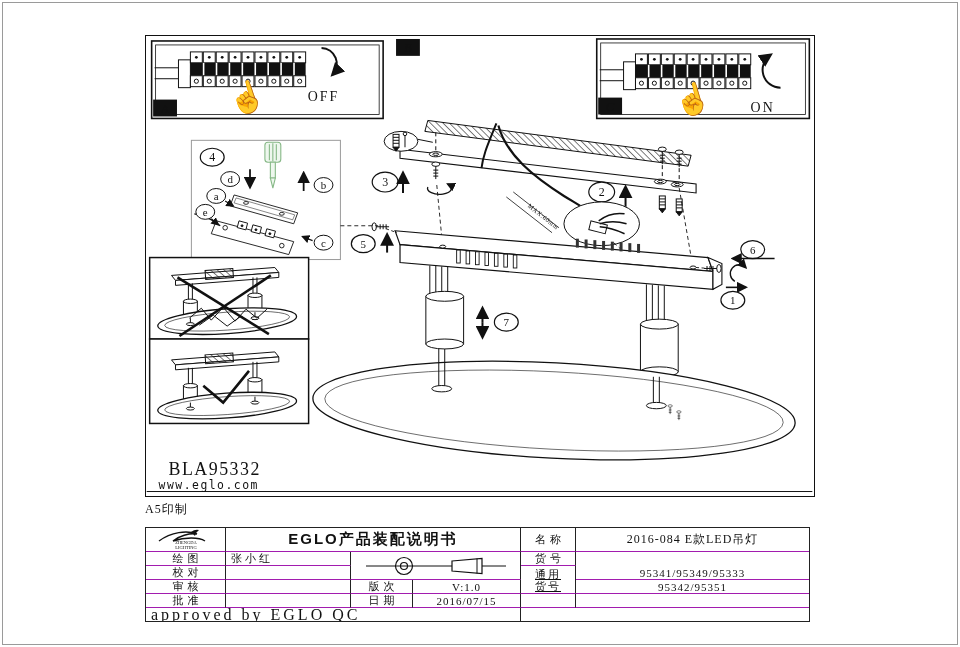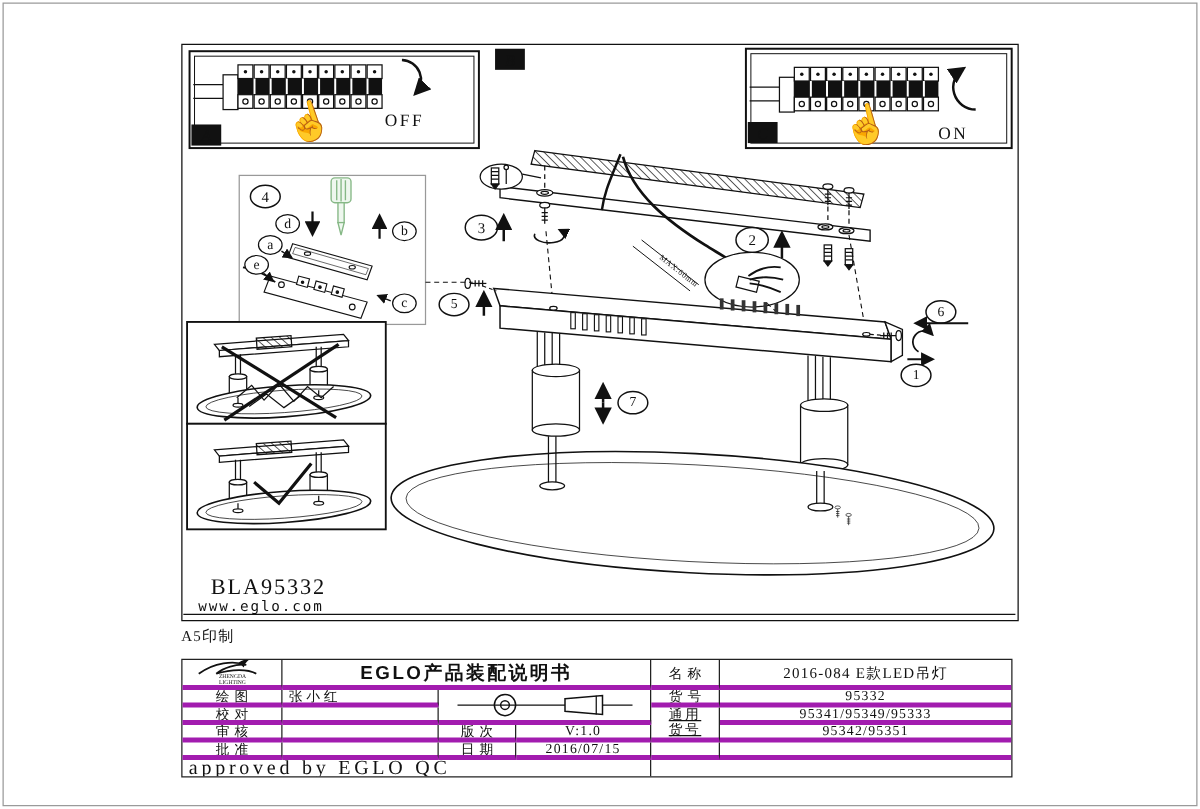--- a/index.html
+++ b/index.html
@@ -7,21 +7,21 @@
         font-family:"Liberation Serif",serif;color:#111;}
   .page-border{position:absolute;left:2px;top:2px;width:954px;height:641px;
         border:1px solid #9a9a9a;pointer-events:none;}
   .drawing-panel{position:absolute;left:145px;top:35px;width:670px;height:462px;
         border:1.5px solid #111;box-sizing:border-box;background:#fff;}
   .print-note{position:absolute;left:145px;top:501px;width:670px;
         font-size:12px;letter-spacing:1px;}
   .title-block{position:absolute;left:145px;top:527px;width:663px;height:93px;
         border:1.5px solid #222;box-sizing:content-box;background:#fff;}
   .t-cell{position:absolute;box-sizing:border-box;border-right:1px solid #222;
-        border-bottom:4px solid #a21caf;display:flex;align-items:center;justify-content:center;
+        border-bottom:1px solid #a21caf;display:flex;align-items:center;justify-content:center;
         font-size:11px;overflow:hidden;white-space:nowrap;}
   .t-cell.lab{letter-spacing:4px;padding-left:4px;text-align:center;}
   .t-cell.val{letter-spacing:1px;}
   .t-cell.left{justify-content:flex-start;padding-left:5px;}
   .t-cell.er{border-right:none;}
   .t-cell.eb{border-bottom:none;}
   .t-title{font-weight:bold;font-size:15px;letter-spacing:2px;
         font-family:"Liberation Sans",sans-serif;}
   .t-footer{letter-spacing:3px;padding-left:28px;font-size:16px;}
   .common-lab{display:flex;flex-direction:column;line-height:12px;letter-spacing:2px;}
@@ -433,21 +433,20 @@
     <div class="t-cell" style="left:205px;top:24px;width:170px;height:28px;">
       <svg width="160" height="24" viewBox="0 0 160 24">
         <line x1="10" y1="12" x2="150" y2="12" stroke="#111" stroke-width="1"></line>
         <circle cx="48" cy="12" r="8.5" fill="none" stroke="#111" stroke-width="1.2"></circle>
         <circle cx="48" cy="12" r="3.5" fill="none" stroke="#111" stroke-width="1.2"></circle>
         <polygon points="96,7 126,4.5 126,19.5 96,17" fill="#fff" stroke="#111" stroke-width="1.2"></polygon>
         <line x1="121" y1="4.5" x2="121" y2="19.5" stroke="#111" stroke-width="1"></line>
       </svg>
     </div>
     <div class="t-cell lab" style="left:375px;top:24px;width:55px;height:14px;">货号</div>
-    <div class="t-cell val er" style="left:430px;top:24px;width:233px;height:14px;">95332</div>
 
     <div class="t-cell lab" style="left:0;top:38px;width:80px;height:14px;">校对</div>
     <div class="t-cell val left" style="left:80px;top:38px;width:125px;height:14px;"></div>
     <div class="t-cell" style="left:375px;top:38px;width:55px;height:28px;text-decoration:underline;">
       <span class="common-lab">
         <span>通用</span>
         <span>货号</span>
       </span>
     </div>
     <div class="t-cell val er" style="left:430px;top:38px;width:233px;height:14px;">95341/95349/95333</div>

